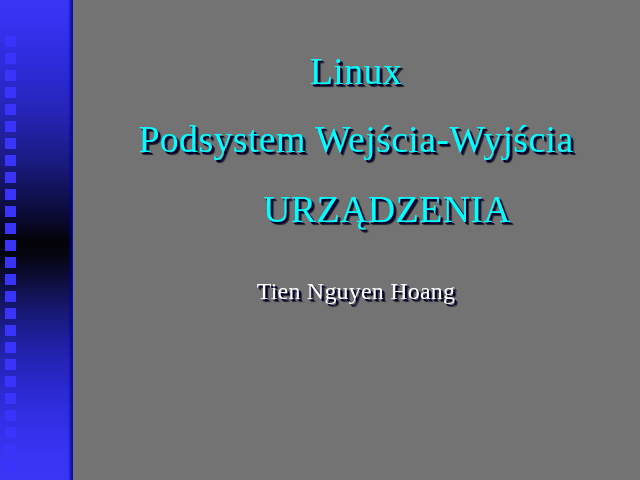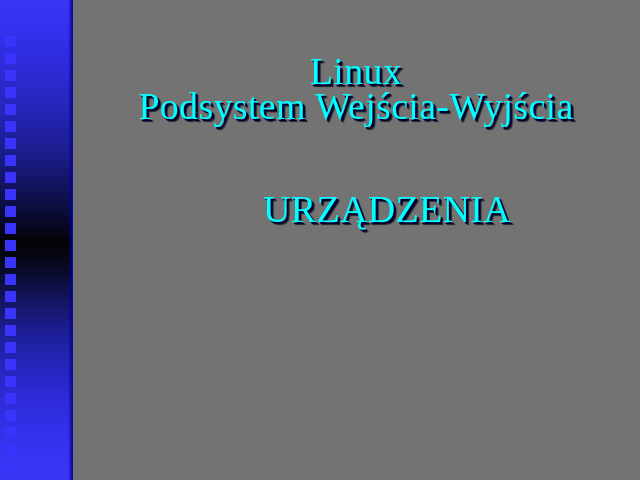--- a/index.html
+++ b/index.html
@@ -84,21 +84,21 @@
   }
 
   .title-line, .heading-line {
     color: #00ffff;
     font-size: 38px;
     letter-spacing: 0.3px;
     text-shadow: 2px 2px 0 #000033, 3px 3px 1px rgba(0,0,10,0.75);
   }
 
   #title-line-1 { top: 52px; }
-  #title-line-2 { top: 87px; }
+  #title-line-2 { top: 120px; }
   #heading-line { top: 190px; margin-left: 31px; }
 
   .author-line {
     color: #ffffff;
     font-size: 24px;
     letter-spacing: 0.2px;
     text-shadow: 2px 2px 0 #000033, 3px 3px 1px rgba(0,0,10,0.7);
   }
   #author-line { top: 279px; }
 </style>
@@ -140,15 +140,16 @@
   <div id="sidebar-edge"></div>
 
   <div id="content">
 
     <div class="title-line" id="title-line-1">Linux</div>
 
     <div class="title-line" id="title-line-2">Podsystem Wejścia-Wyjścia</div>
 
     <div class="heading-line" id="heading-line">URZĄDZENIA</div>
 
+    <div class="author-line" id="author-line">Tien Nguyen Hoang</div>
 
   </div>
 </div>
 
 </body></html>

